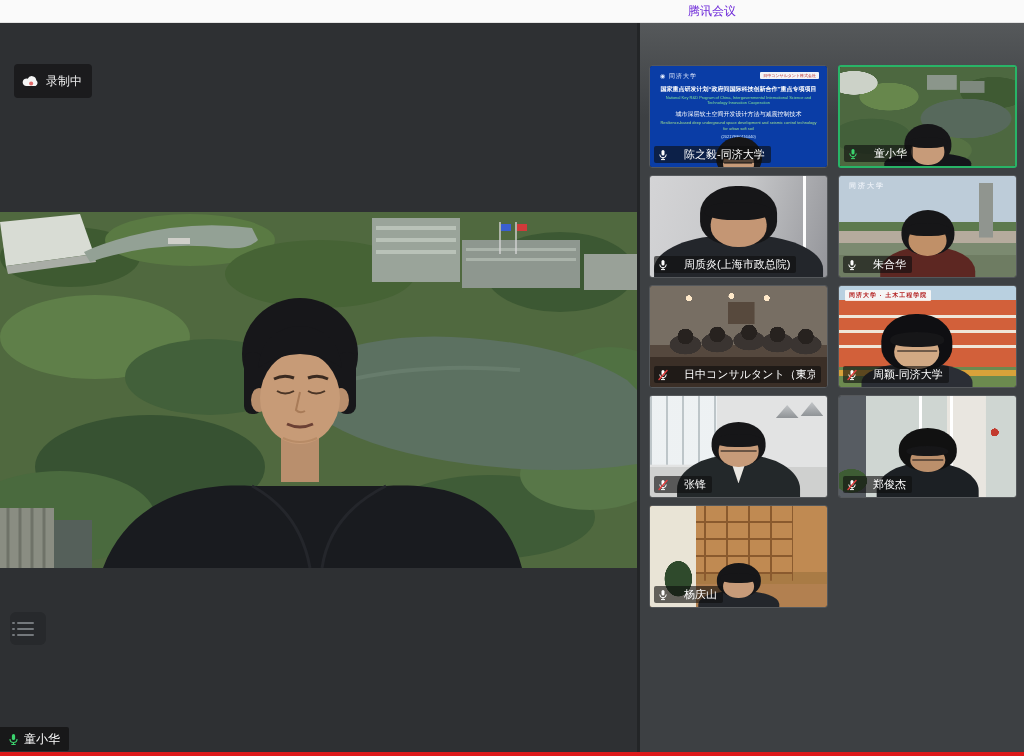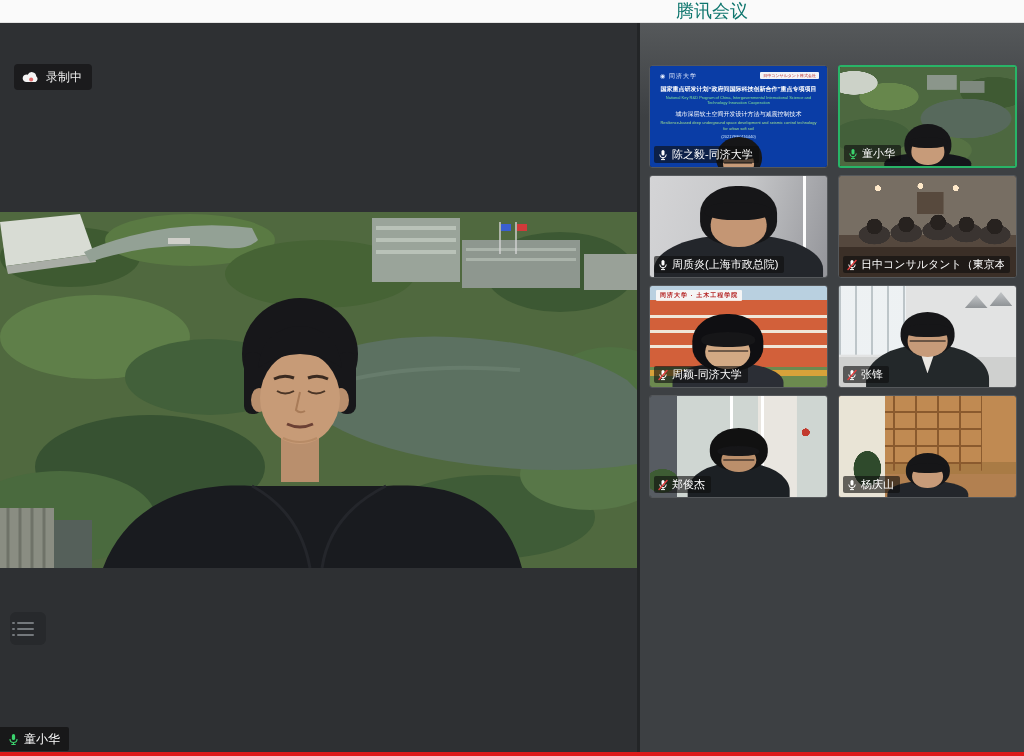--- a/index.html
+++ b/index.html
@@ -3,48 +3,48 @@
 <meta charset="utf-8">
 <style>
   html,body{margin:0;padding:0;}
   body{
     width:1024px;height:756px;position:relative;overflow:hidden;
     background:#2f3134;font-family:"Liberation Sans","DejaVu Sans",sans-serif;
     -webkit-font-smoothing:antialiased;
   }
   
   .title-bar{position:absolute;top:0;left:0;right:0;height:22px;background:#fafafa;border-bottom:1px solid #e3e3e3;z-index:40;}
-  .title-text{position:absolute;left:712px;top:50%;transform:translate(-50%,-50%);font-size:18px;color:#0f766e;white-space:nowrap;}
+  .title-text{position:absolute;left:712px;top:50%;transform:translate(-50%,-50%);font-size:12px;color:#6d28d9;white-space:nowrap;}
   
   .stage{position:absolute;left:0;top:22px;width:637px;bottom:0;background:#2e3033;}
   .stage-divider{position:absolute;left:637px;top:22px;width:3px;bottom:0;background:#232527;}
   .main-video{position:absolute;left:0;top:190px;width:637px;height:356px;background:#4e693f;}
   .main-video svg{display:block;width:100%;height:100%;}
   
-  .rec-badge{position:absolute;left:14px;top:42px;height:26px;display:flex;align-items:center;gap:6px;
+  .rec-badge{position:absolute;left:14px;top:42px;height:34px;display:flex;align-items:center;gap:6px;
     background:rgba(24,24,26,.85);border-radius:4px;padding:0 10px 0 8px;color:#eee;font-size:12px;z-index:5;}
   .rec-badge svg{display:block;}
   
   .list-btn{position:absolute;left:10px;top:590px;width:36px;height:33px;background:#27292c;border-radius:6px;
     display:flex;flex-direction:column;justify-content:center;gap:4px;padding:0 0 0 7px;box-sizing:border-box;z-index:5;}
   .list-btn i{display:block;width:17px;height:2px;background:#74787c;position:relative;border-radius:1px;}
   .list-btn i::before{content:'';position:absolute;left:-5px;top:0;width:3px;height:2px;background:#74787c;border-radius:1px;}
   
   .stage-label{position:absolute;left:0;top:705px;height:24px;display:flex;align-items:center;gap:4px;
     background:rgba(12,12,12,.65);padding:0 9px 0 7px;color:#fff;font-size:12px;z-index:5;border-radius:0 2px 2px 0;}
   
   .bottom-strip{position:absolute;left:0;right:0;bottom:0;height:4px;background:#dd1a1a;z-index:60;}
   
   .sidebar{position:absolute;left:640px;top:22px;right:0;bottom:0;
     background:linear-gradient(#56595b 0,#3d4043 95px,#3d4043 100%);}
   .grid{position:absolute;left:9px;top:43px;display:grid;grid-template-columns:179px 179px;column-gap:10px;row-gap:7px;grid-auto-rows:103px;}
   .tile{position:relative;border:1px solid #55585b;border-radius:3px;overflow:hidden;background:#1d1f21;box-sizing:border-box;}
   .tile.active{border:2px solid #28b467;}
   .scene{position:absolute;inset:0;overflow:hidden;}
-  .nlabel{position:absolute;left:4px;bottom:4px;display:flex;align-items:center;gap:3px;
+  .nlabel{position:absolute;left:4px;bottom:4px;display:flex;align-items:center;gap:15px;
     background:rgba(14,14,14,.62);padding:2px 6px 2px 3px;border-radius:2px;max-width:calc(100% - 10px);
     box-sizing:border-box;z-index:6;}
   .ntext{color:#fff;font-size:11px;white-space:nowrap;overflow:hidden;line-height:13px;}
   .mic{flex:0 0 auto;}
   
   .person{position:absolute;inset:0;z-index:2;}
   .person i{position:absolute;left:50%;transform:translateX(-50%);}
   .p-body{bottom:0;width:60%;height:34%;background:#20242a;border-radius:46% 46% 0 0/80% 80% 0 0;}
   .p-hair{bottom:26%;width:32%;height:44%;background:#161618;border-radius:50% 50% 45% 45%;}
   .p-face{bottom:27%;width:22%;height:31%;background:#c79b79;border-radius:48%;}
@@ -349,20 +349,40 @@
     <rect x="9" y="2" width="6" height="11" rx="3" fill="#ffffff"></rect>
     <path d="M5.5 11a6.5 6.5 0 0 0 13 0" fill="none" stroke="#ffffff" stroke-width="2"></path>
     <line x1="12" y1="17.5" x2="12" y2="21" stroke="#ffffff" stroke-width="2"></line>
     <line x1="8" y1="21.2" x2="16" y2="21.2" stroke="#ffffff" stroke-width="2"></line>
 
   </svg>
           <span class="ntext">周质炎(上海市政总院)</span>
         </div>
       </div>
       <div class="tile">
+        <div class="scene scene-campus-gate">
+          <div class="overlay-tl">同济大学</div>
+          <div class="person">
+            <i class="p-body"></i>
+            <i class="p-hair"></i>
+            <i class="p-face"></i>
+          </div>
+        </div>
+        <div class="nlabel">
+          <svg class="mic" viewBox="0 0 24 24" width="12" height="12">
+    <rect x="9" y="2" width="6" height="11" rx="3" fill="#ffffff"></rect>
+    <path d="M5.5 11a6.5 6.5 0 0 0 13 0" fill="none" stroke="#ffffff" stroke-width="2"></path>
+    <line x1="12" y1="17.5" x2="12" y2="21" stroke="#ffffff" stroke-width="2"></line>
+    <line x1="8" y1="21.2" x2="16" y2="21.2" stroke="#ffffff" stroke-width="2"></line>
+
+  </svg>
+          <span class="ntext">朱合华</span>
+        </div>
+      </div>
+      <div class="tile">
         <div class="scene scene-conference-room"></div>
         <div class="nlabel">
           <svg class="mic" viewBox="0 0 24 24" width="12" height="12">
     <rect x="9" y="2" width="6" height="11" rx="3" fill="#ffffff"></rect>
     <path d="M5.5 11a6.5 6.5 0 0 0 13 0" fill="none" stroke="#ffffff" stroke-width="2"></path>
     <line x1="12" y1="17.5" x2="12" y2="21" stroke="#ffffff" stroke-width="2"></line>
     <line x1="8" y1="21.2" x2="16" y2="21.2" stroke="#ffffff" stroke-width="2"></line>
     <line x1="4" y1="21" x2="20" y2="3" stroke="#e04040" stroke-width="3" stroke-linecap="round"></line>
   </svg>
           <span class="ntext">日中コンサルタント（東京本社）</span>

